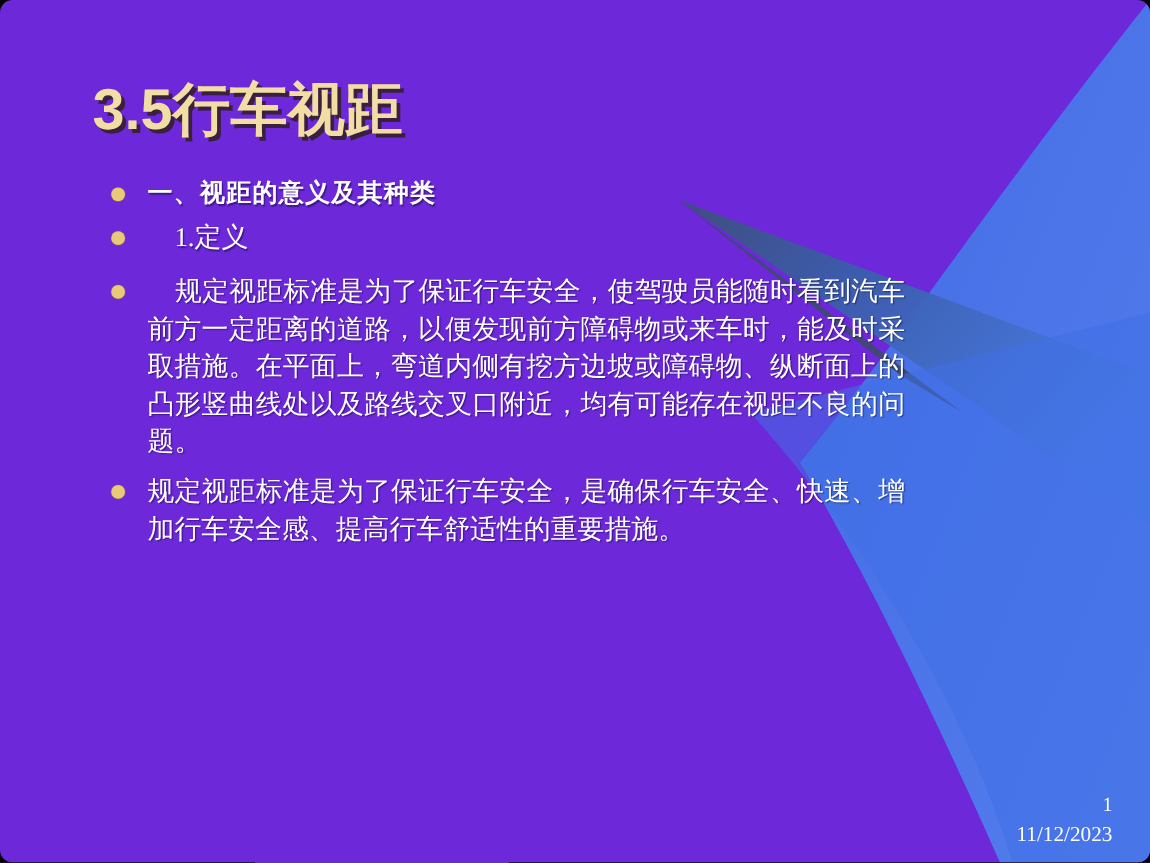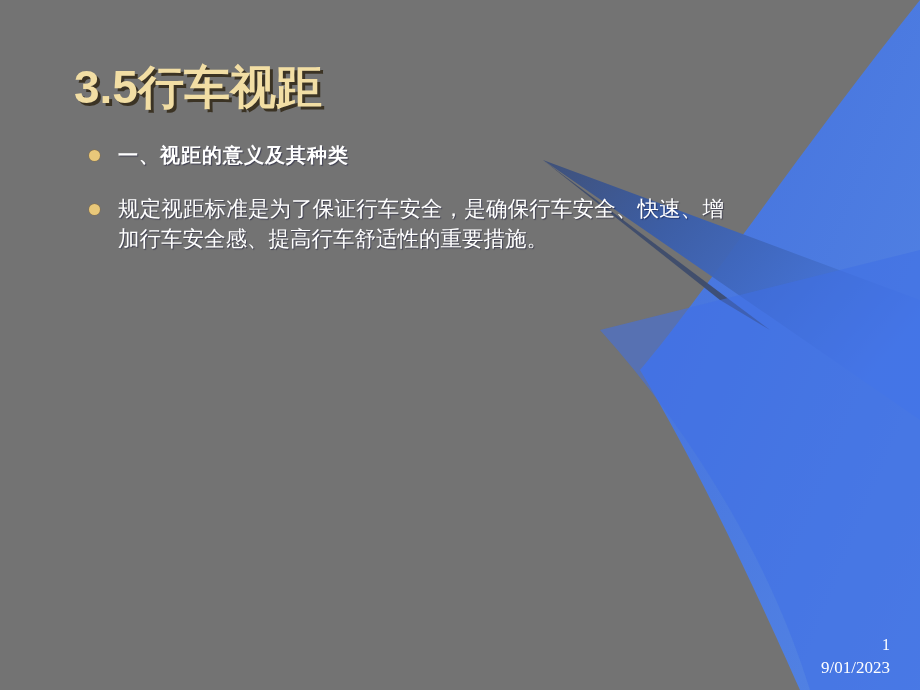--- a/index.html
+++ b/index.html
@@ -4,23 +4,24 @@
 <style>
   html, body {
     margin: 0;
     padding: 0;
     background: #000;
   }
   #slide {
     position: relative;
     width: 920px;
     height: 690px;
-    background: #737373;
+    background: #6d28d9;
     overflow: hidden;
     font-family: "Liberation Serif", "DejaVu Serif", serif;
+    border-radius: 10px;
   }
   #bg-decor {
     position: absolute;
     left: 0; top: 0;
     width: 920px; height: 690px;
     pointer-events: none;
   }
   .slide-title {
     position: absolute;
     left: 74px;
@@ -136,32 +137,40 @@
 
   <div class="body-list">
 
     <div class="bullet-row heading">
       <span class="bullet-dot"></span>
       <span class="bullet-text">一、视距的意义及其种类</span>
     </div>
 
     <div class="gap-xs"></div>
 
+    <div class="bullet-row sub">
+      <span class="bullet-dot"></span>
+      <span class="bullet-text">    1.定义</span>
+    </div>
 
     <div class="gap-xs"></div>
 
 
     <div class="gap-s"></div>
 
+    <div class="bullet-row">
+      <span class="bullet-dot"></span>
+      <span class="bullet-text">    规定视距标准是为了保证行车安全，使驾驶员能随时看到汽车前方一定距离的道路，以便发现前方障碍物或来车时，能及时采取措施。在平面上，弯道内侧有挖方边坡或障碍物、纵断面上的凸形竖曲线处以及路线交叉口附近，均有可能存在视距不良的问题。</span>
+    </div>
 
     <div class="gap-s"></div>
 
     <div class="bullet-row">
       <span class="bullet-dot"></span>
       <span class="bullet-text">规定视距标准是为了保证行车安全，是确保行车安全、快速、增加行车安全感、提高行车舒适性的重要措施。</span>
     </div>
 
   </div>
 
   <div class="footer-page">1</div>
-  <div class="footer-date">9/01/2023</div>
+  <div class="footer-date">11/12/2023</div>
 
 </div>
 
 </body></html>

